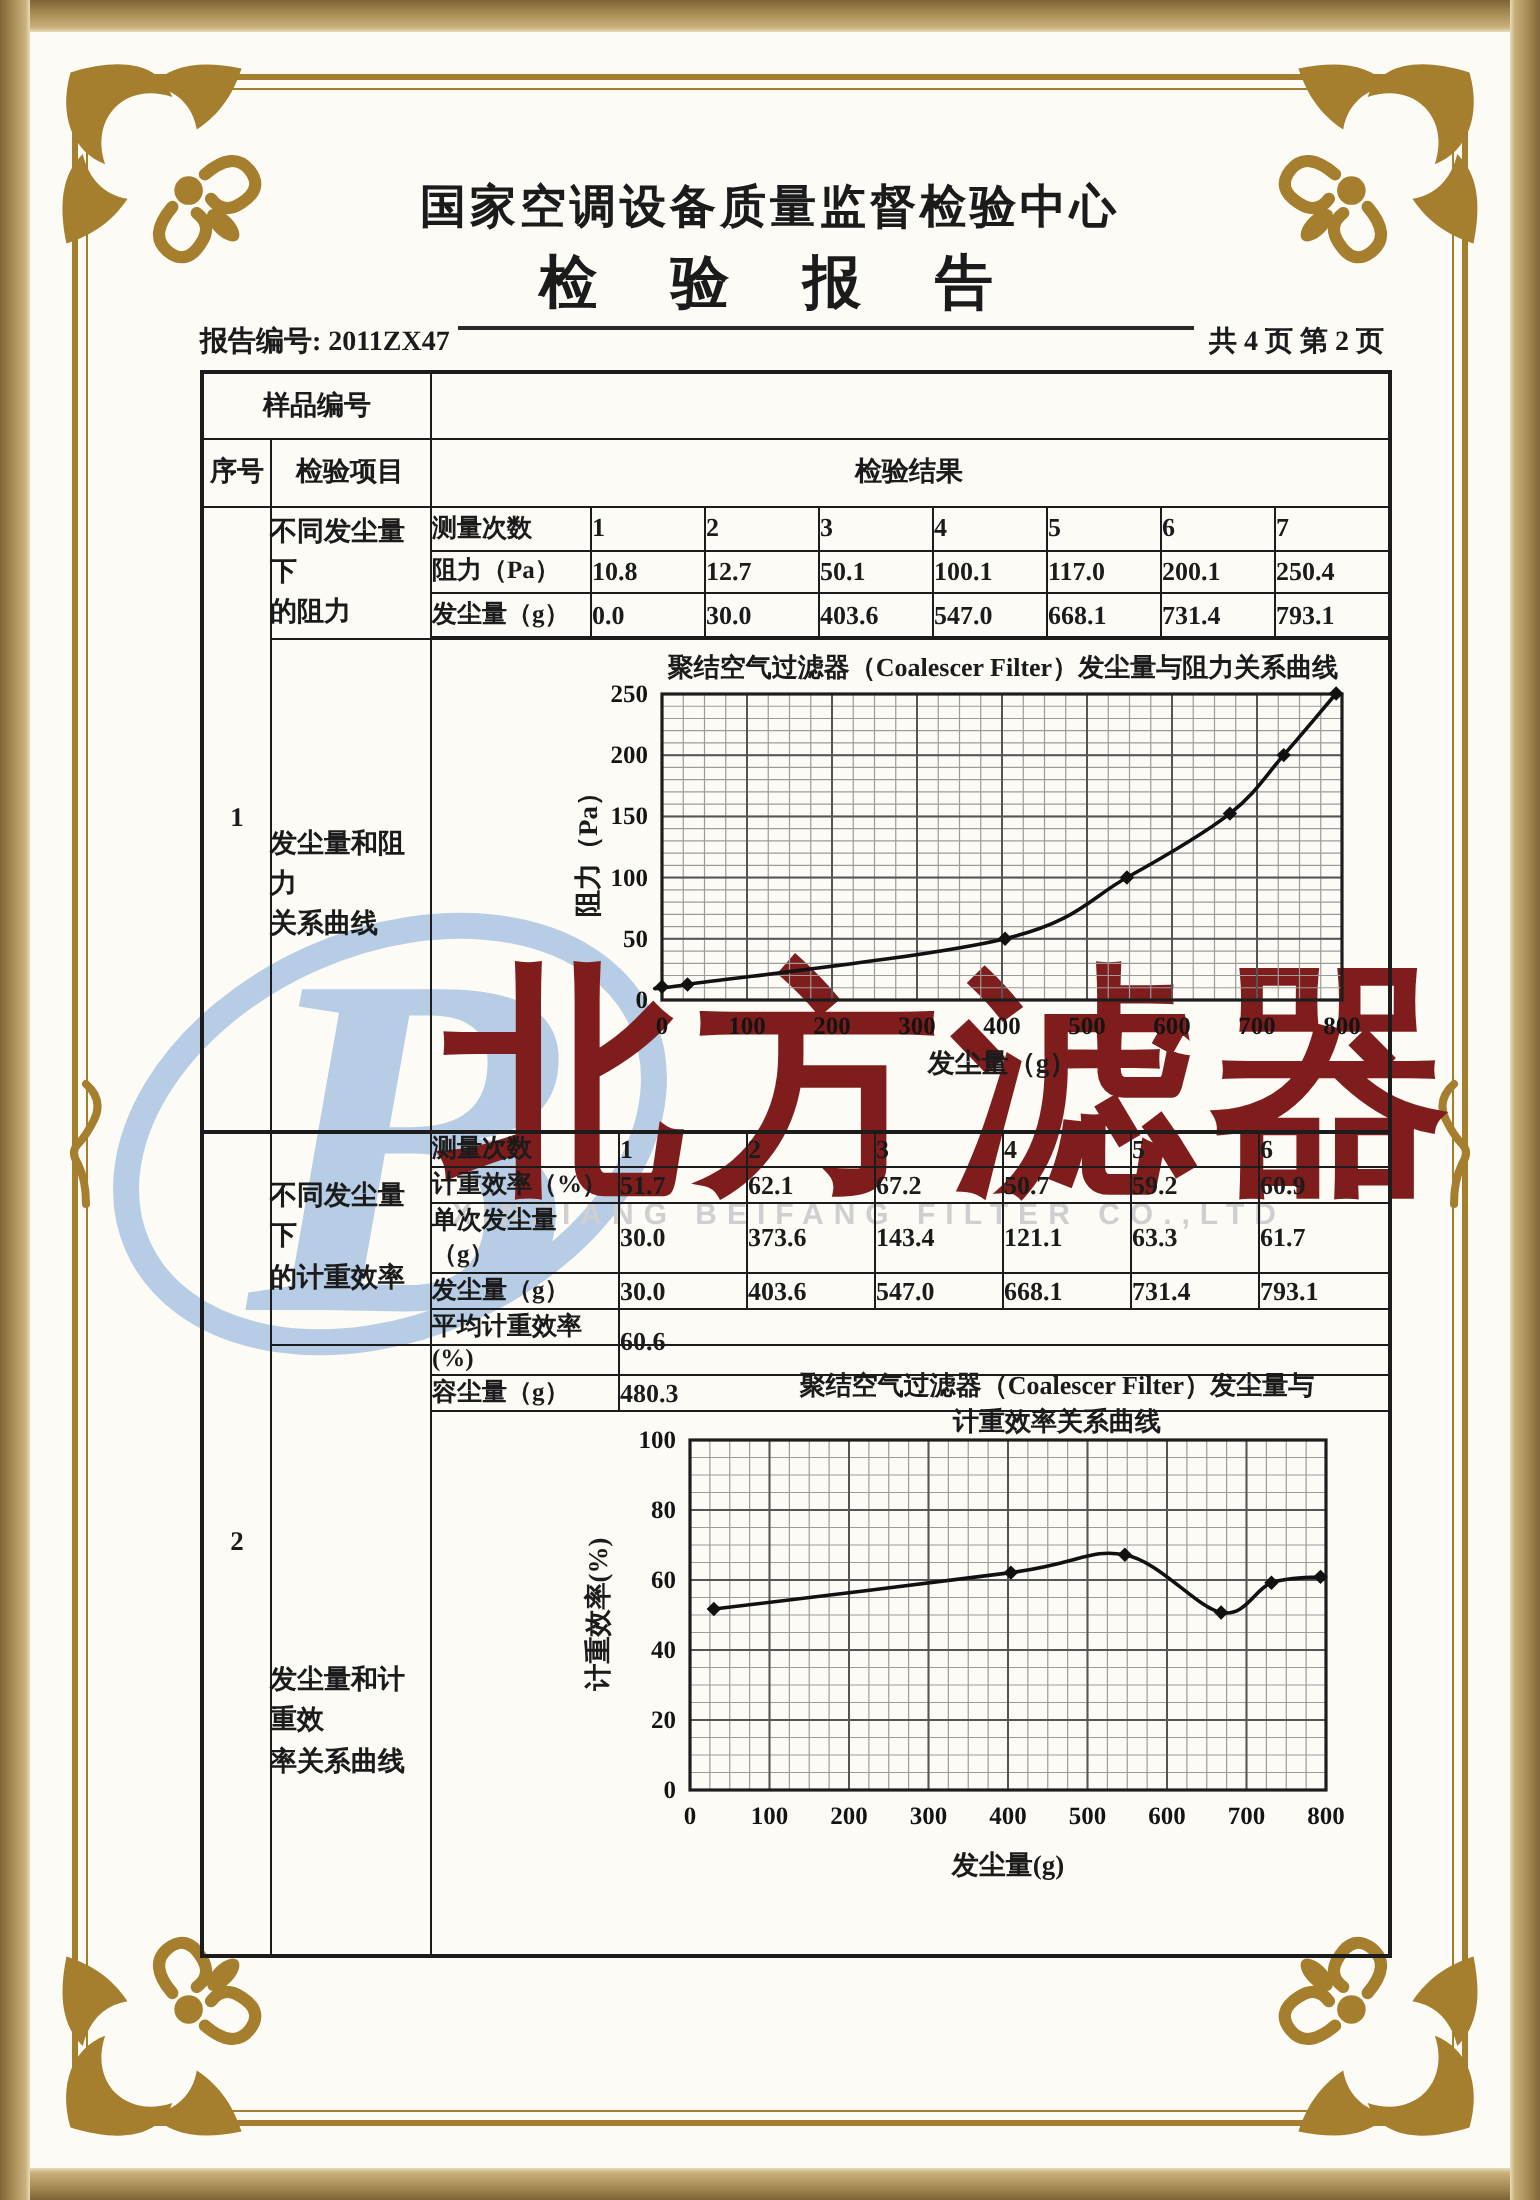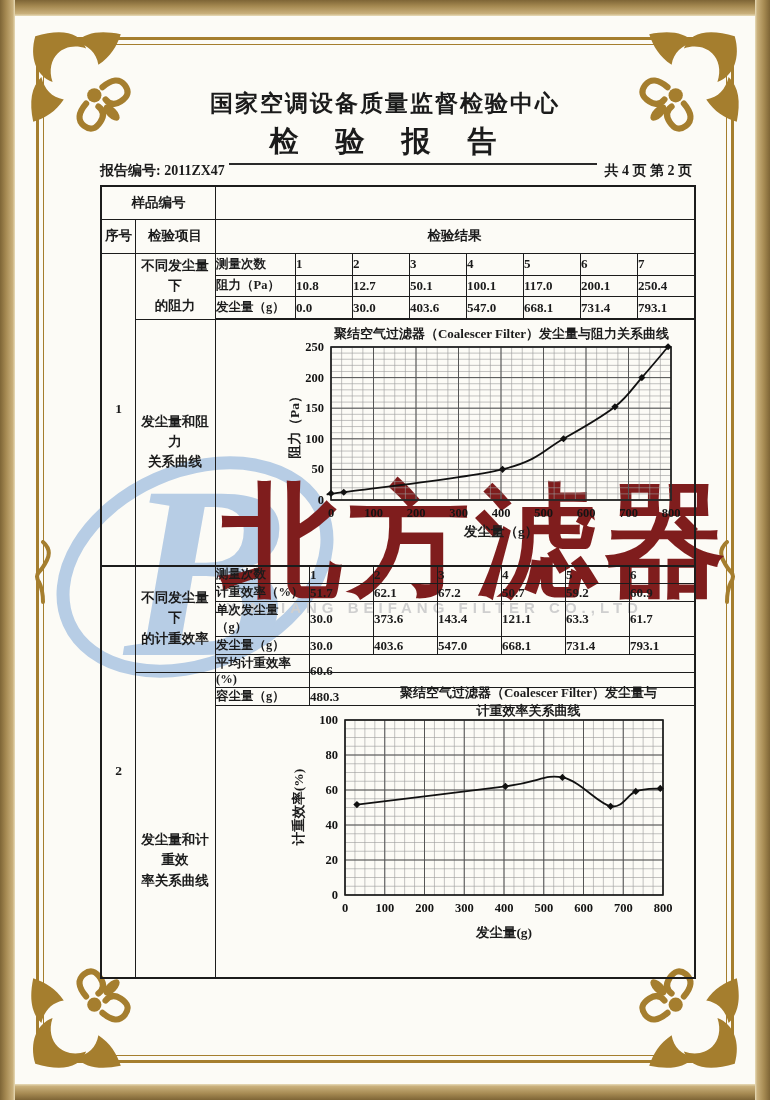--- a/index.html
+++ b/index.html
@@ -31,21 +31,21 @@
   
   .doc{position:absolute;inset:0;z-index:10;}
   .org-title{position:absolute;left:0;right:0;top:88px;text-align:center;font-size:23px;font-weight:700;letter-spacing:2px;}
   .doc-title{position:absolute;left:0;right:0;top:122px;text-align:center;font-size:29px;font-weight:700;letter-spacing:4px;}
   .report-row{position:absolute;left:100px;top:162px;width:592px;display:flex;align-items:flex-start;font-size:14px;font-weight:700;}
   .report-spacer{flex:1;border-bottom:2px solid #2a2a2a;margin:0 8px 3px 4px;height:1px;}
   
   .tbl{position:absolute;left:100px;top:185px;width:592px;height:790px;border:2px solid #1c1c1c;}
   .hl{position:absolute;height:1px;background:#1c1c1c;}
   .vl{position:absolute;width:1px;background:#1c1c1c;}
-  .cell{position:absolute;display:flex;align-items:center;justify-content:center;text-align:center;
+  .cell{position:absolute;display:flex;align-items:center;justify-content:center;text-align:left;
         font-weight:700;font-size:13.5px;line-height:1.5;white-space:pre-line;}
   .cell.lft{justify-content:flex-start;padding-left:8px;}
   table.st{position:absolute;border-collapse:collapse;table-layout:fixed;}
   table.st td{border:1px solid #1c1c1c;font-weight:700;font-size:13px;padding:0;overflow:hidden;}
   table.st td.rh{font-size:12.5px;}
   
   .chart{position:absolute;margin-left:11px;}
   .ct{position:absolute;text-align:center;font-size:13px;font-weight:700;white-space:nowrap;}
   .xt{position:absolute;text-align:center;font-size:13.5px;font-weight:700;}
   .yt{position:absolute;font-size:13.5px;font-weight:700;white-space:nowrap;transform:rotate(-90deg);}

